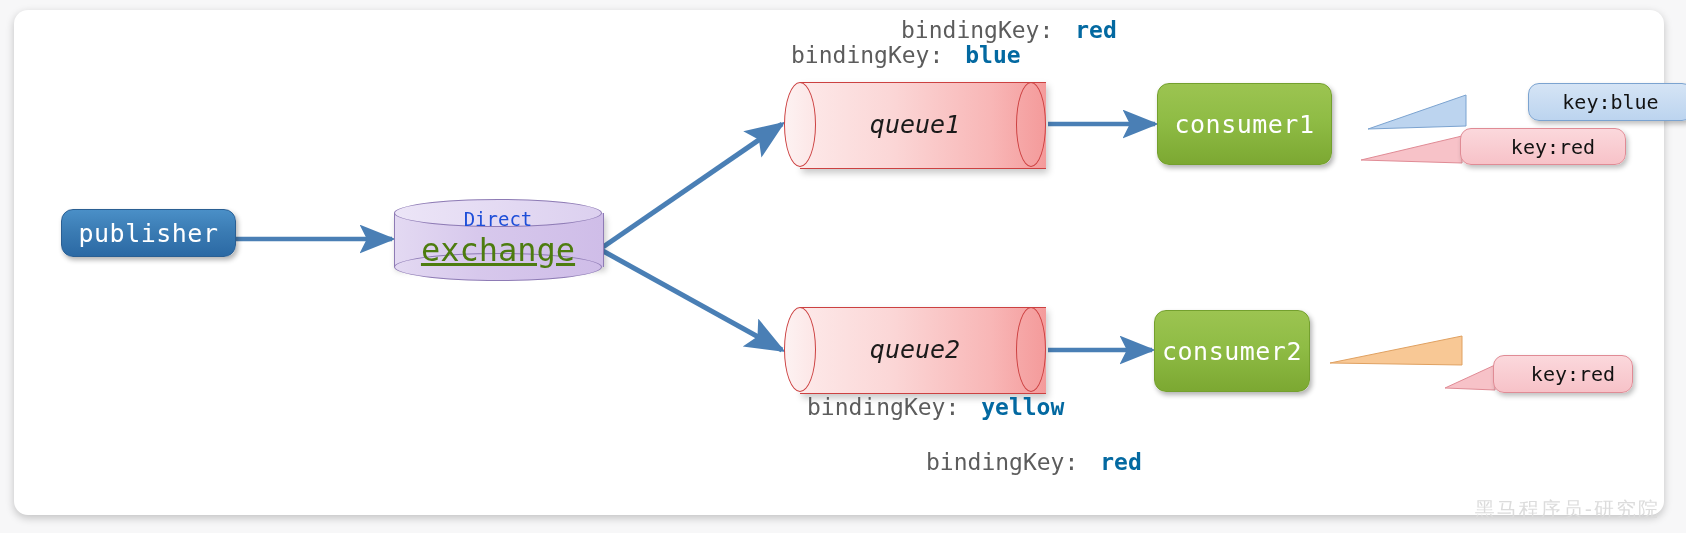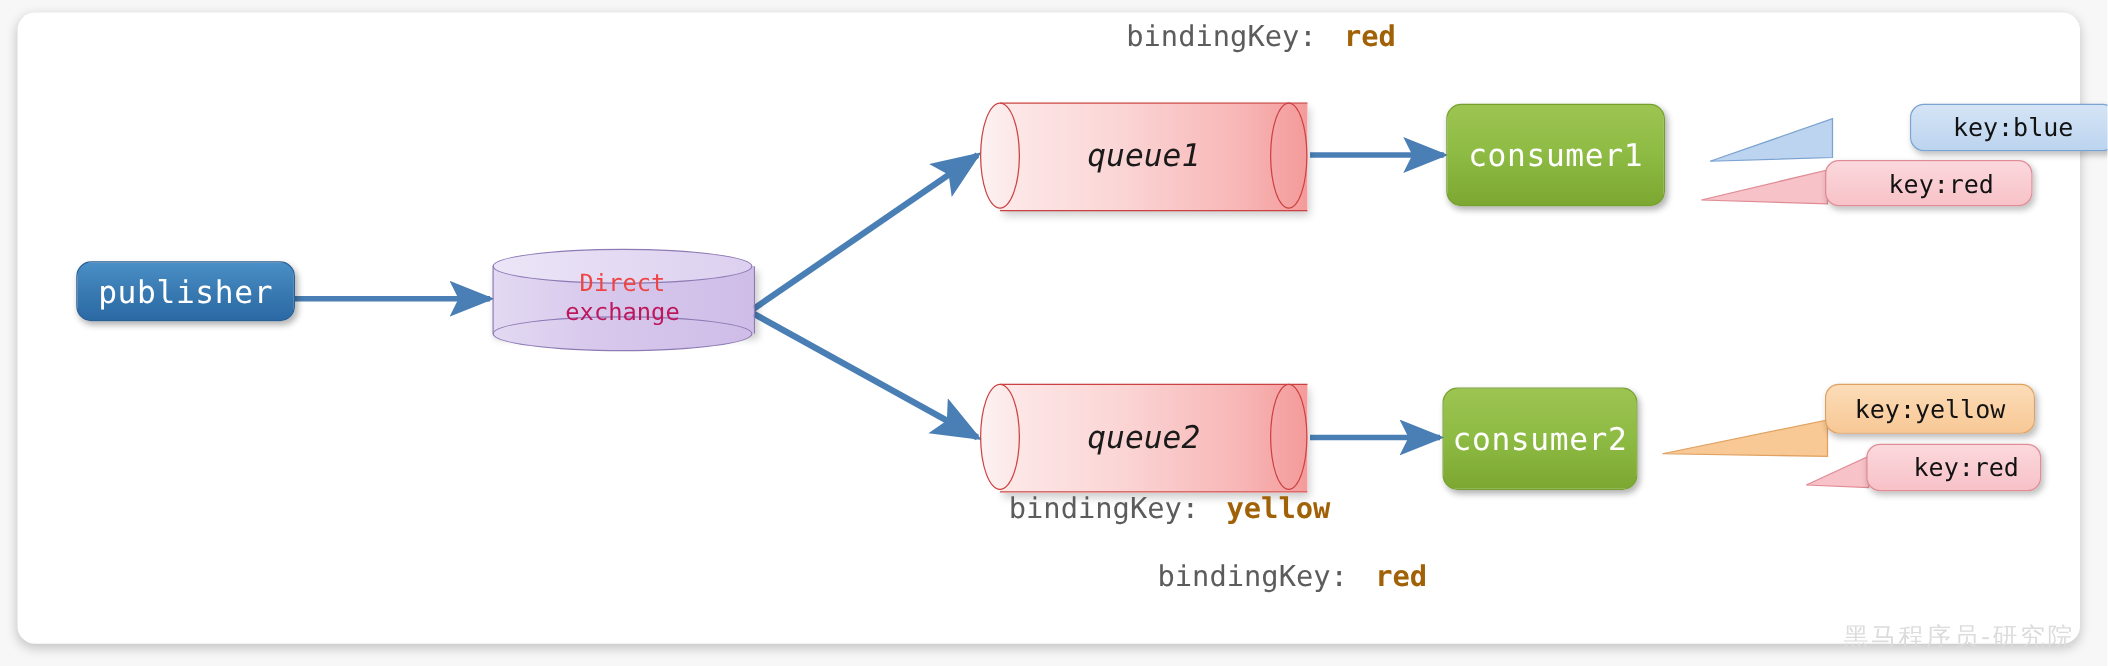--- a/index.html
+++ b/index.html
@@ -102,27 +102,28 @@
     position: absolute;
     left: 0; top: 0;
     width: 100%; height: 100%;
     display: flex;
     flex-direction: column;
     align-items: center;
     justify-content: center;
   }
   .cyl-v .sub {
     font-size: 19px;
-    color: #ef4444;
+    color: #1d4ed8;
     margin-bottom: 1px;
     margin-top: -4px;
   }
   .cyl-v .main {
-    font-size: 19px;
-    color: #be185d;
+    font-size: 32px;
+    color: #4d7c0f;
+    text-decoration: underline;
   }
 
   
   .cyl-h {
     position: absolute;
   }
   .cyl-h .body {
     position: absolute;
     left: 16px; top: 0;
     width: calc(100% - 16px);
@@ -164,21 +165,21 @@
 
   
   .caption {
     position: absolute;
     font-size: 23px;
     color: #5c5c5c;
     white-space: nowrap;
   }
   .caption .val {
     font-weight: bold;
-    color: #a16207;
+    color: #0369a1;
   }
 
   
   .bubble {
     position: absolute;
     box-sizing: border-box;
     border-radius: 11px;
     display: flex;
     align-items: center;
     justify-content: center;
@@ -273,37 +274,38 @@
   </div>
 
   <div class="node box consumer" style="left:1154px; top:310px; width:156px; height:82px;">
     <span>consumer2</span>
   </div>
 
   <div class="caption" style="left:901px; top:17px;">
     <span>bindingKey:</span>
     <span class="val" style="margin-left: 8px;">red</span>
   </div>
+  <div class="caption" style="left:791px; top:42px;">
+    <span>bindingKey:</span>
+    <span class="val" style="margin-left: 8px;">blue</span>
+  </div>
 
   <div class="caption" style="left:807px; top:394px;">
     <span>bindingKey:</span>
     <span class="val" style="margin-left: 8px;">yellow</span>
   </div>
   <div class="caption" style="left:926px; top:449px;">
     <span>bindingKey:</span>
     <span class="val" style="margin-left: 8px;">red</span>
   </div>
 
   <div class="bubble blue" style="left:1528px; top:83px; width:165px; height:38px;">
     <span>key:blue</span>
   </div>
   <div class="bubble pink" style="left:1460px; top:128px; width:166px; height:37px;">
     <span>key:red</span>
   </div>
-  <div class="bubble orange" style="left:1460px; top:307px; width:168px; height:40px;">
-    <span>key:yellow</span>
-  </div>
   <div class="bubble pink" style="left:1493px; top:355px; width:140px; height:38px;">
     <span>key:red</span>
   </div>
 
   <div class="watermark">黑马程序员-研究院</div>
 </div>
 
 </body></html>

